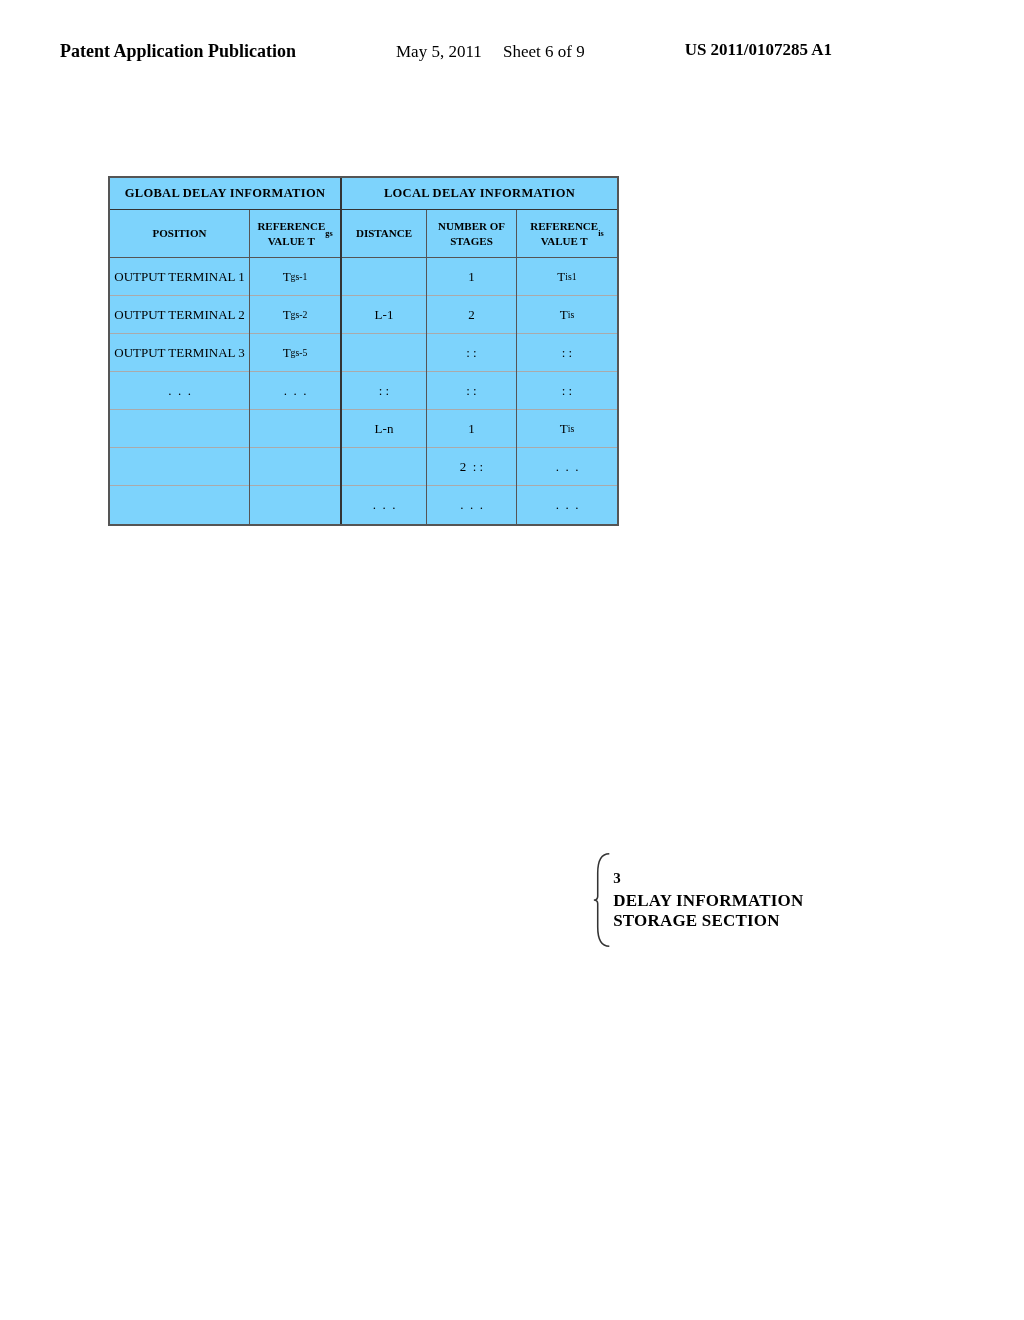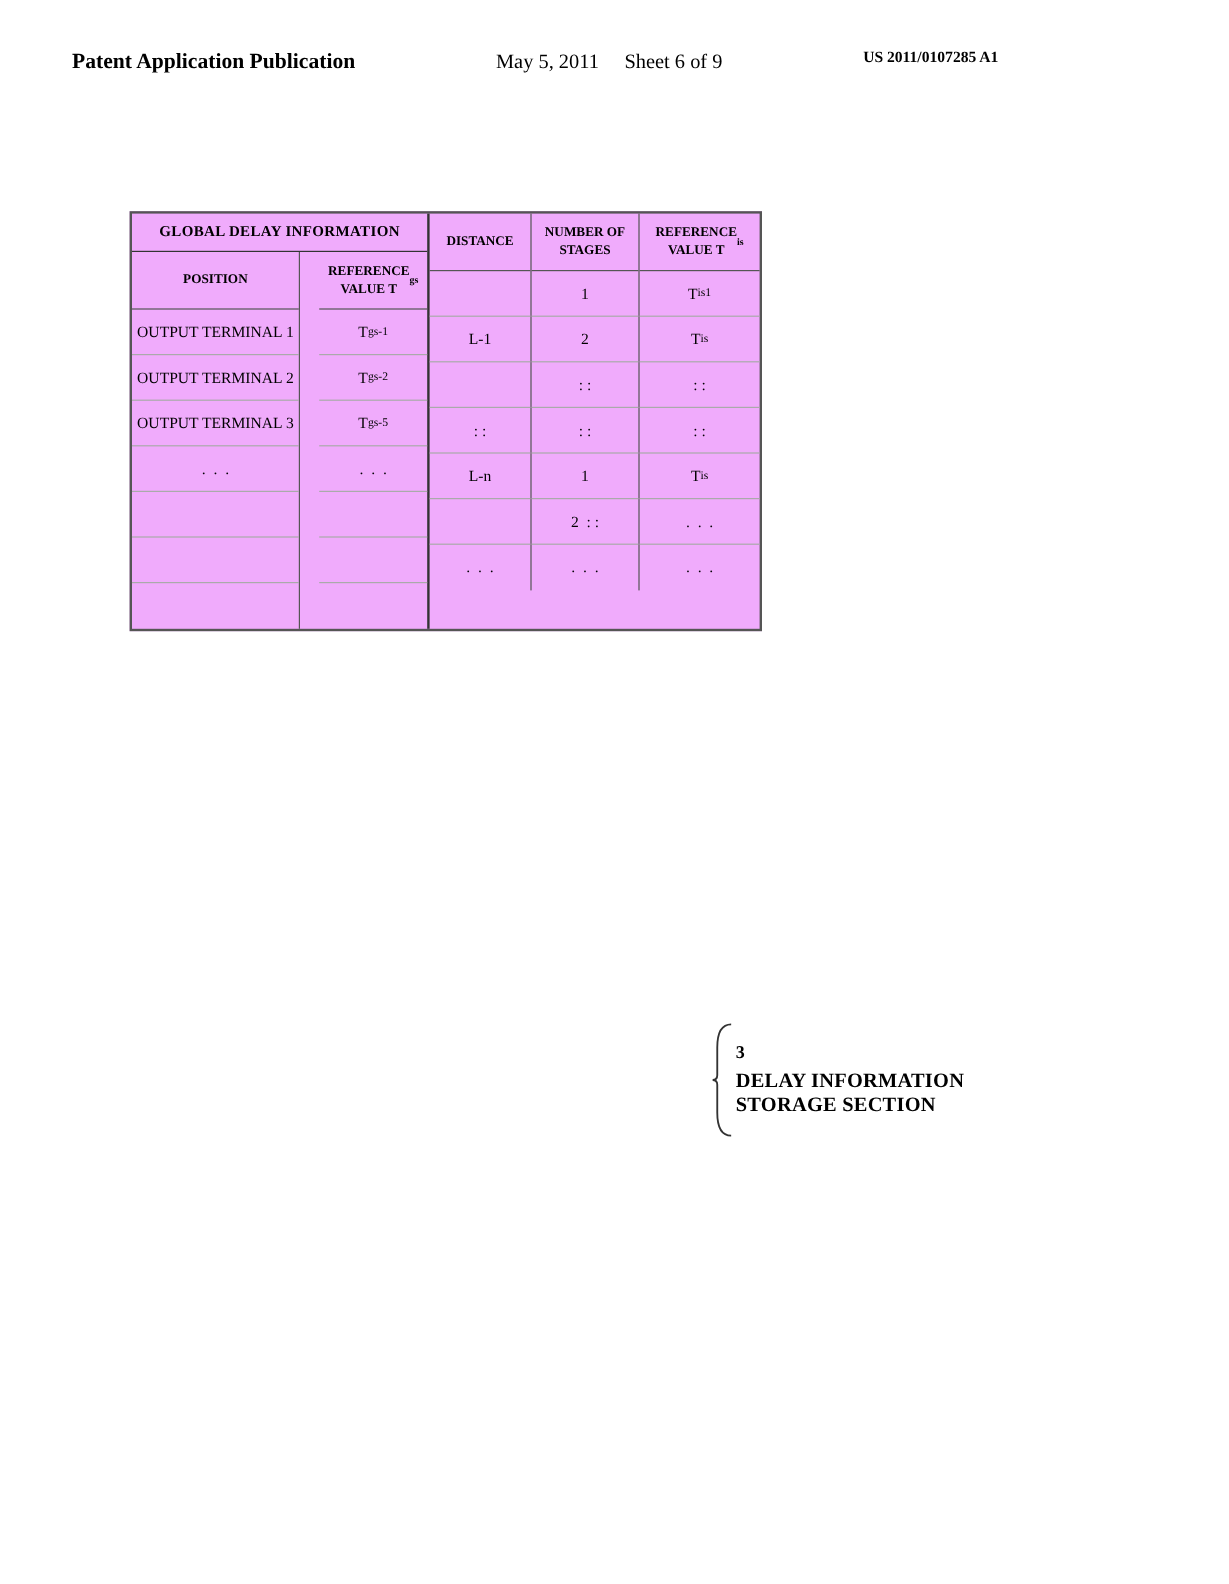--- a/index.html
+++ b/index.html
@@ -28,21 +28,21 @@
       line-height: 1.3;
     }
 
     .header-center {
       font-size: 17px;
       text-align: center;
       line-height: 1.4;
     }
 
     .header-right {
-      font-size: 13px;
+      font-size: 17px;
       font-weight: bold;
       white-space: nowrap;
     }
 
     sub {
       font-size: 0.75em;
     }
 
     .fig-title {
       position: absolute;
@@ -60,21 +60,21 @@
       width: 892px;
       height: 1320px;
     }
 
     .tables-outer {
       position: absolute;
       left: 108px;
       top: 176px;
       border: 2px solid #555;
       padding: 0;
-      background: #f0abfc;
+      background: #7dd3fc;
     }
 
     .tables-inner {
       display: flex;
       flex-direction: row;
     }
 
     
     .section-global {
       display: flex;
@@ -86,21 +86,20 @@
       text-align: center;
       font-size: 12.5px;
       font-weight: bold;
       padding: 8px 12px;
       border-bottom: 1.5px solid #333;
       letter-spacing: 0.3px;
     }
 
     .section-global .cols-row {
       display: flex;
-      gap: 16px;
     }
 
     
     .section-local {
       display: flex;
       flex-direction: column;
     }
 
     .section-local .section-header {
       text-align: center;
@@ -206,20 +205,21 @@
             <div class="col-cell">. &nbsp;. &nbsp;.</div>
             <div class="col-cell" style="min-height:38px;"></div>
             <div class="col-cell" style="min-height:38px;"></div>
             <div class="col-cell" style="min-height:38px;"></div>
           </div>
 
         </div>
       </div>
 
       <div class="section-local">
+        <div class="section-header">LOCAL DELAY INFORMATION</div>
         <div class="cols-row">
 
           <div class="col-block" style="min-width:85px;justify-content:center;">
             <div class="col-header">DISTANCE</div>
             <div class="col-cell"></div>
             <div class="col-cell">L-1</div>
             <div class="col-cell"></div>
             <div class="col-cell">: :</div>
             <div class="col-cell">L-n</div>
             <div class="col-cell"></div>

